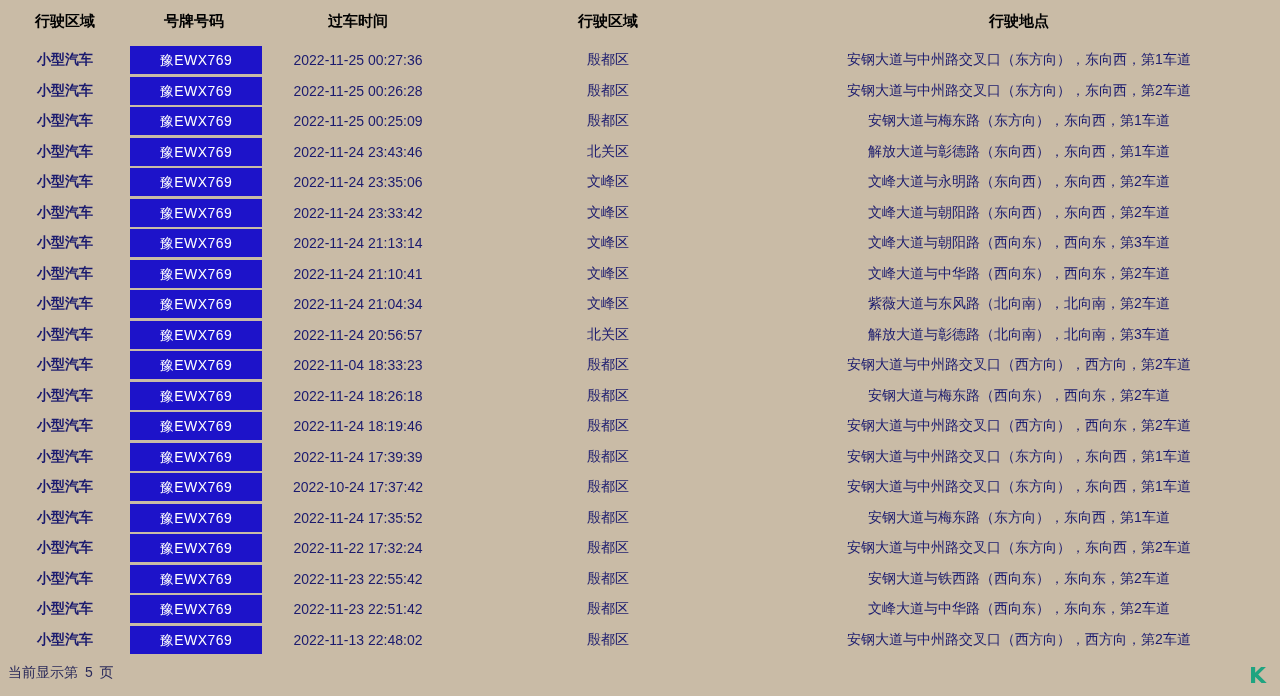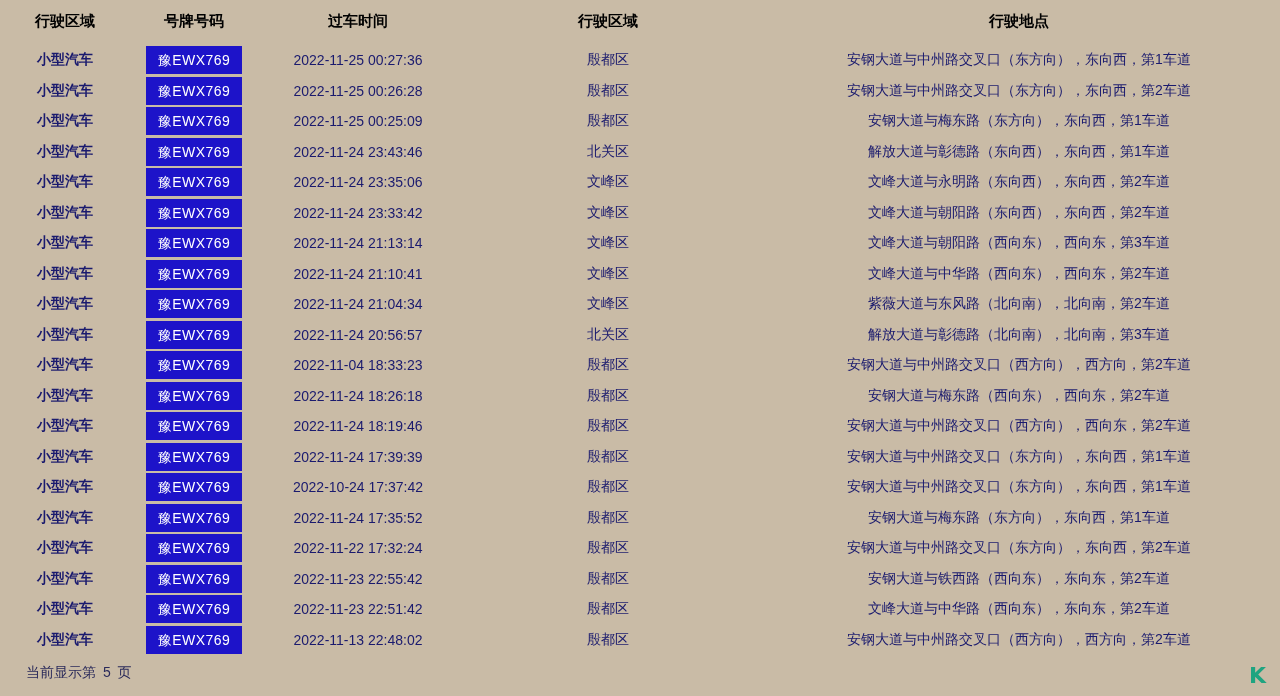--- a/index.html
+++ b/index.html
@@ -47,34 +47,34 @@
   col.c-time   { width: 200px; }
   col.c-area   { width: 300px; }
   col.c-place  { width: 522px; }
 
   .plate-badge {
     display: inline-block;
     background: #1d13c9;
     color: #ffffff;
     font-size: 14px;
     letter-spacing: 0.5px;
-    width: 96px;
+    width: 132px;
     line-height: 28px;
     height: 28px;
     text-align: center;
     box-sizing: border-box;
   }
   td.type-cell { color: #1a1a6e; font-weight: bold; }
   td.time-cell { color: #1a1a6e; }
   td.area-cell { color: #1a1a6e; font-family: Liberation Mono, monospace; }
   td.place-cell { color: #1a1a6e; font-size: 14px; }
 
   .footer {
     position: absolute;
-    left: 26px;
+    left: 8px;
     bottom: 14px;
     font-size: 14px;
     color: #2a2a5a;
   }
   .footer .pagenum {
     display: inline-block;
     padding: 0 3px;
   }
   .watermark {
     position: absolute;

